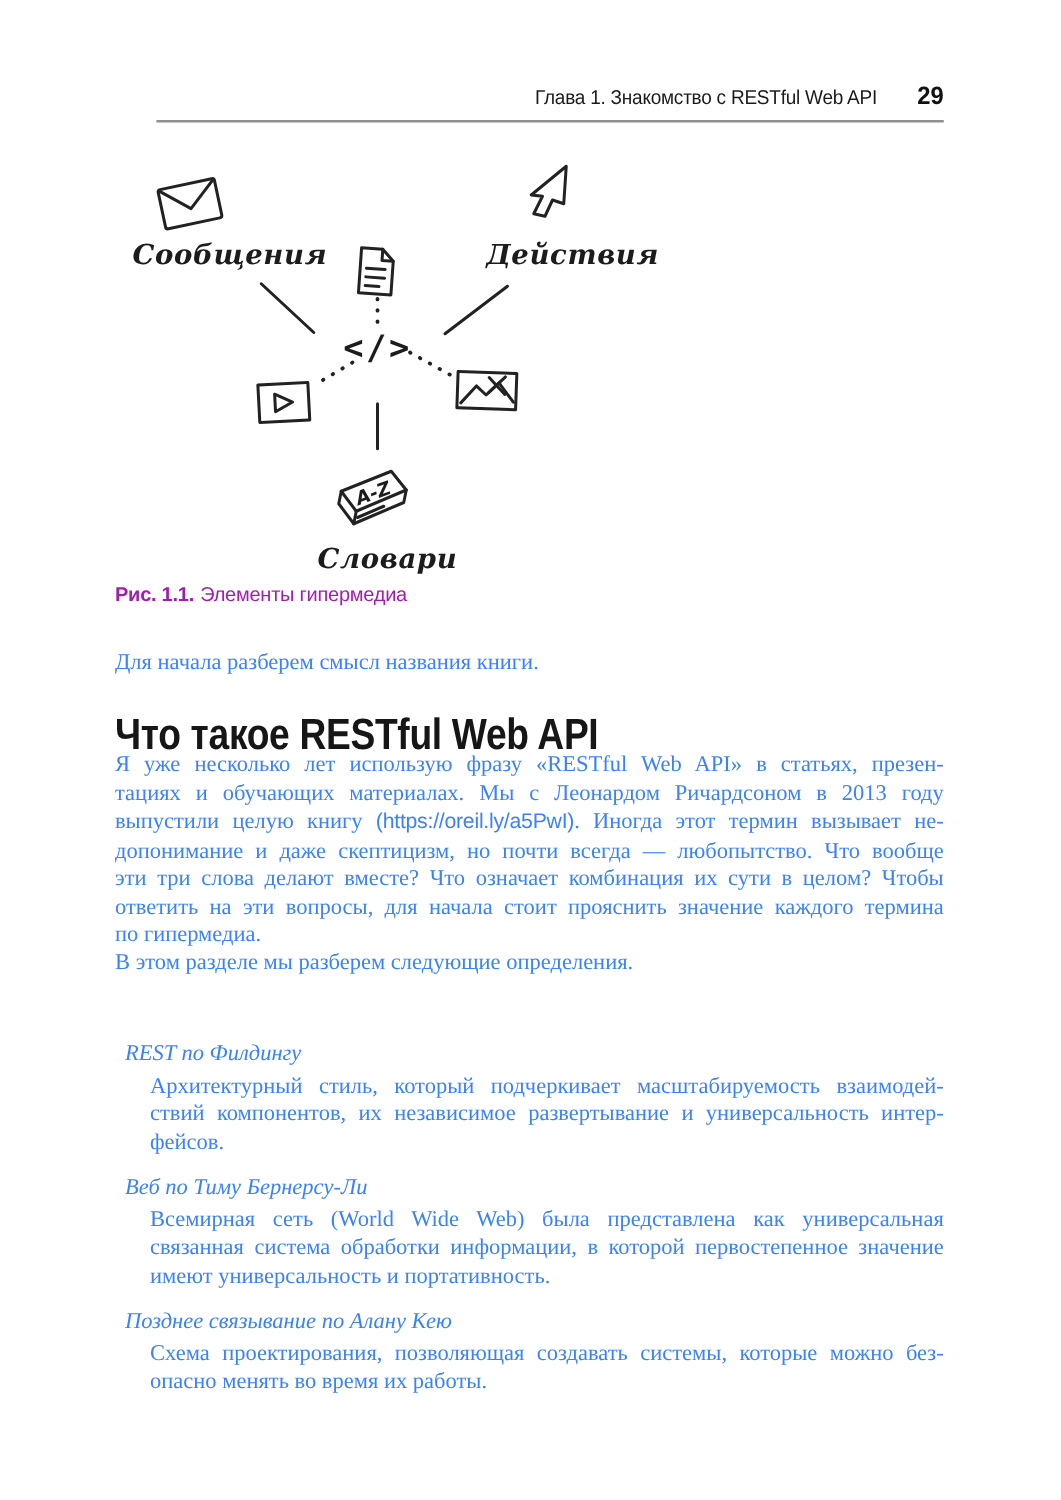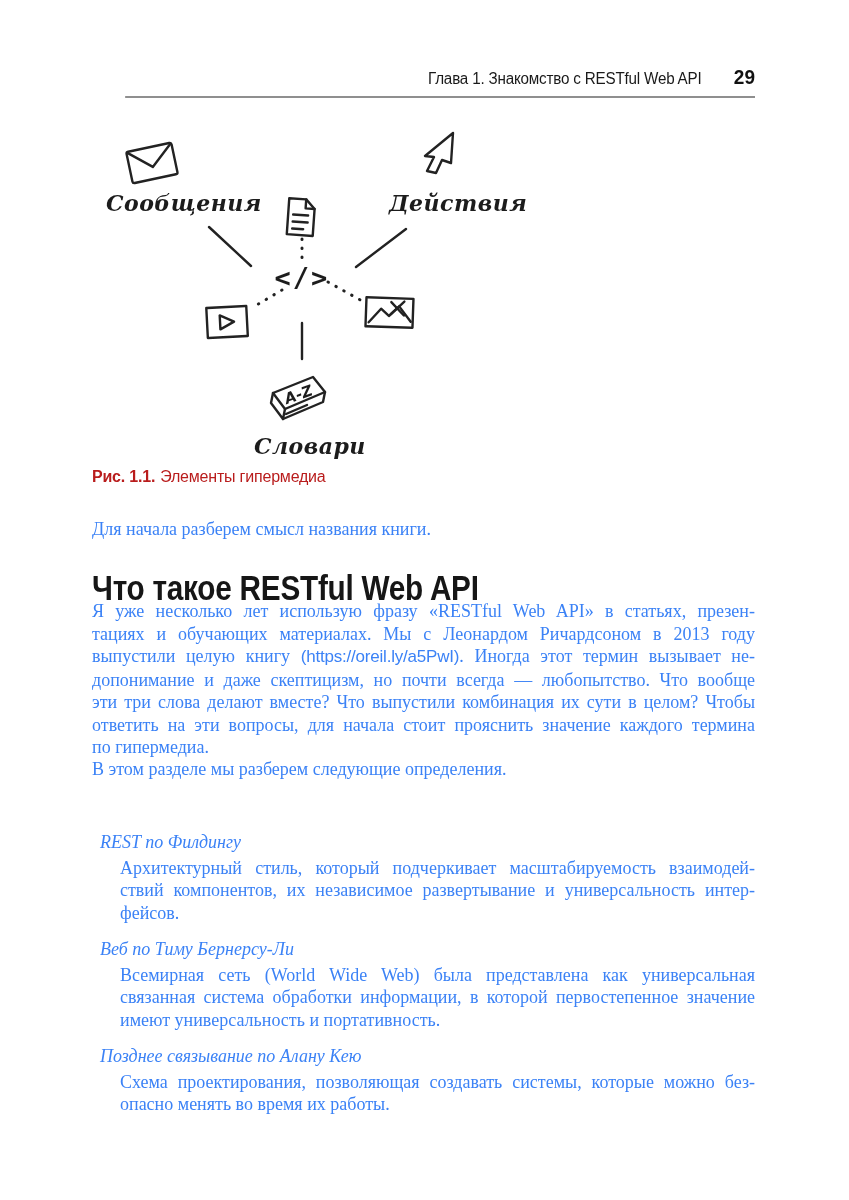--- a/index.html
+++ b/index.html
@@ -32,21 +32,21 @@
     font-family:"DejaVu Sans Mono", monospace; font-weight:bold;
     font-size:27px; letter-spacing:2px; fill:#1c1c1c;
   }
   .aztxt {
     font-family:"DejaVu Sans", sans-serif; font-weight:bold; font-style:italic;
     font-size:15px; fill:#1c1c1c;
   }
   
   .caption {
     position:absolute; left:92px; top:468px; width:663px;
-    font-family:"Liberation Sans", sans-serif; font-size:16px; color:#b91c1c;
+    font-family:"Liberation Sans", sans-serif; font-size:16px; color:#a21caf;
     letter-spacing:-0.2px;
   }
   .caption .cap-b { font-weight:bold; margin-right:5px; }
   
   .textblock { position:absolute; left:92px; width:663px; font-size:18px; line-height:22.5px; color:#3b82f6; }
   .intro   { top:518px; }
   .heading {
     position:absolute; left:92px; top:568px;
     font-family:"Liberation Sans", sans-serif; font-weight:bold; font-size:35px;
     letter-spacing:-0.3px; color:#161616; white-space:nowrap;
@@ -131,21 +131,21 @@
 
   <div class="textblock intro">Для начала разберем смысл названия книги.</div>
 
   <div class="heading">Что такое RESTful Web API</div>
 
   <div class="textblock para1">
       <div class="jline">Я уже несколько лет использую фразу «RESTful Web API» в статьях, презен-</div>
       <div class="jline">тациях и обучающих материалах. Мы с Леонардом Ричардсоном в 2013 году</div>
       <div class="jline"><span>выпустили целую книгу </span><span class="url">(https://oreil.ly/a5PwI)</span><span>. Иногда этот термин вызывает не-</span></div>
       <div class="jline">допонимание и даже скептицизм, но почти всегда — любопытство. Что вообще</div>
-      <div class="jline">эти три слова делают вместе? Что выпустили комбинация их сути в целом? Чтобы</div>
+      <div class="jline">эти три слова делают вместе? Что означает комбинация их сути в целом? Чтобы</div>
       <div class="jline">ответить на эти вопросы, для начала стоит прояснить значение каждого термина</div>
       <div class="jline last">по гипермедиа.</div>
     </div>
 
   <div class="textblock para2">В этом разделе мы разберем следующие определения.</div>
 
   <div class="textblock defs">
     <div class="term">REST по Филдингу</div>
     <div class="defbody">
         <div class="jline">Архитектурный стиль, который подчеркивает масштабируемость взаимодей-</div>

